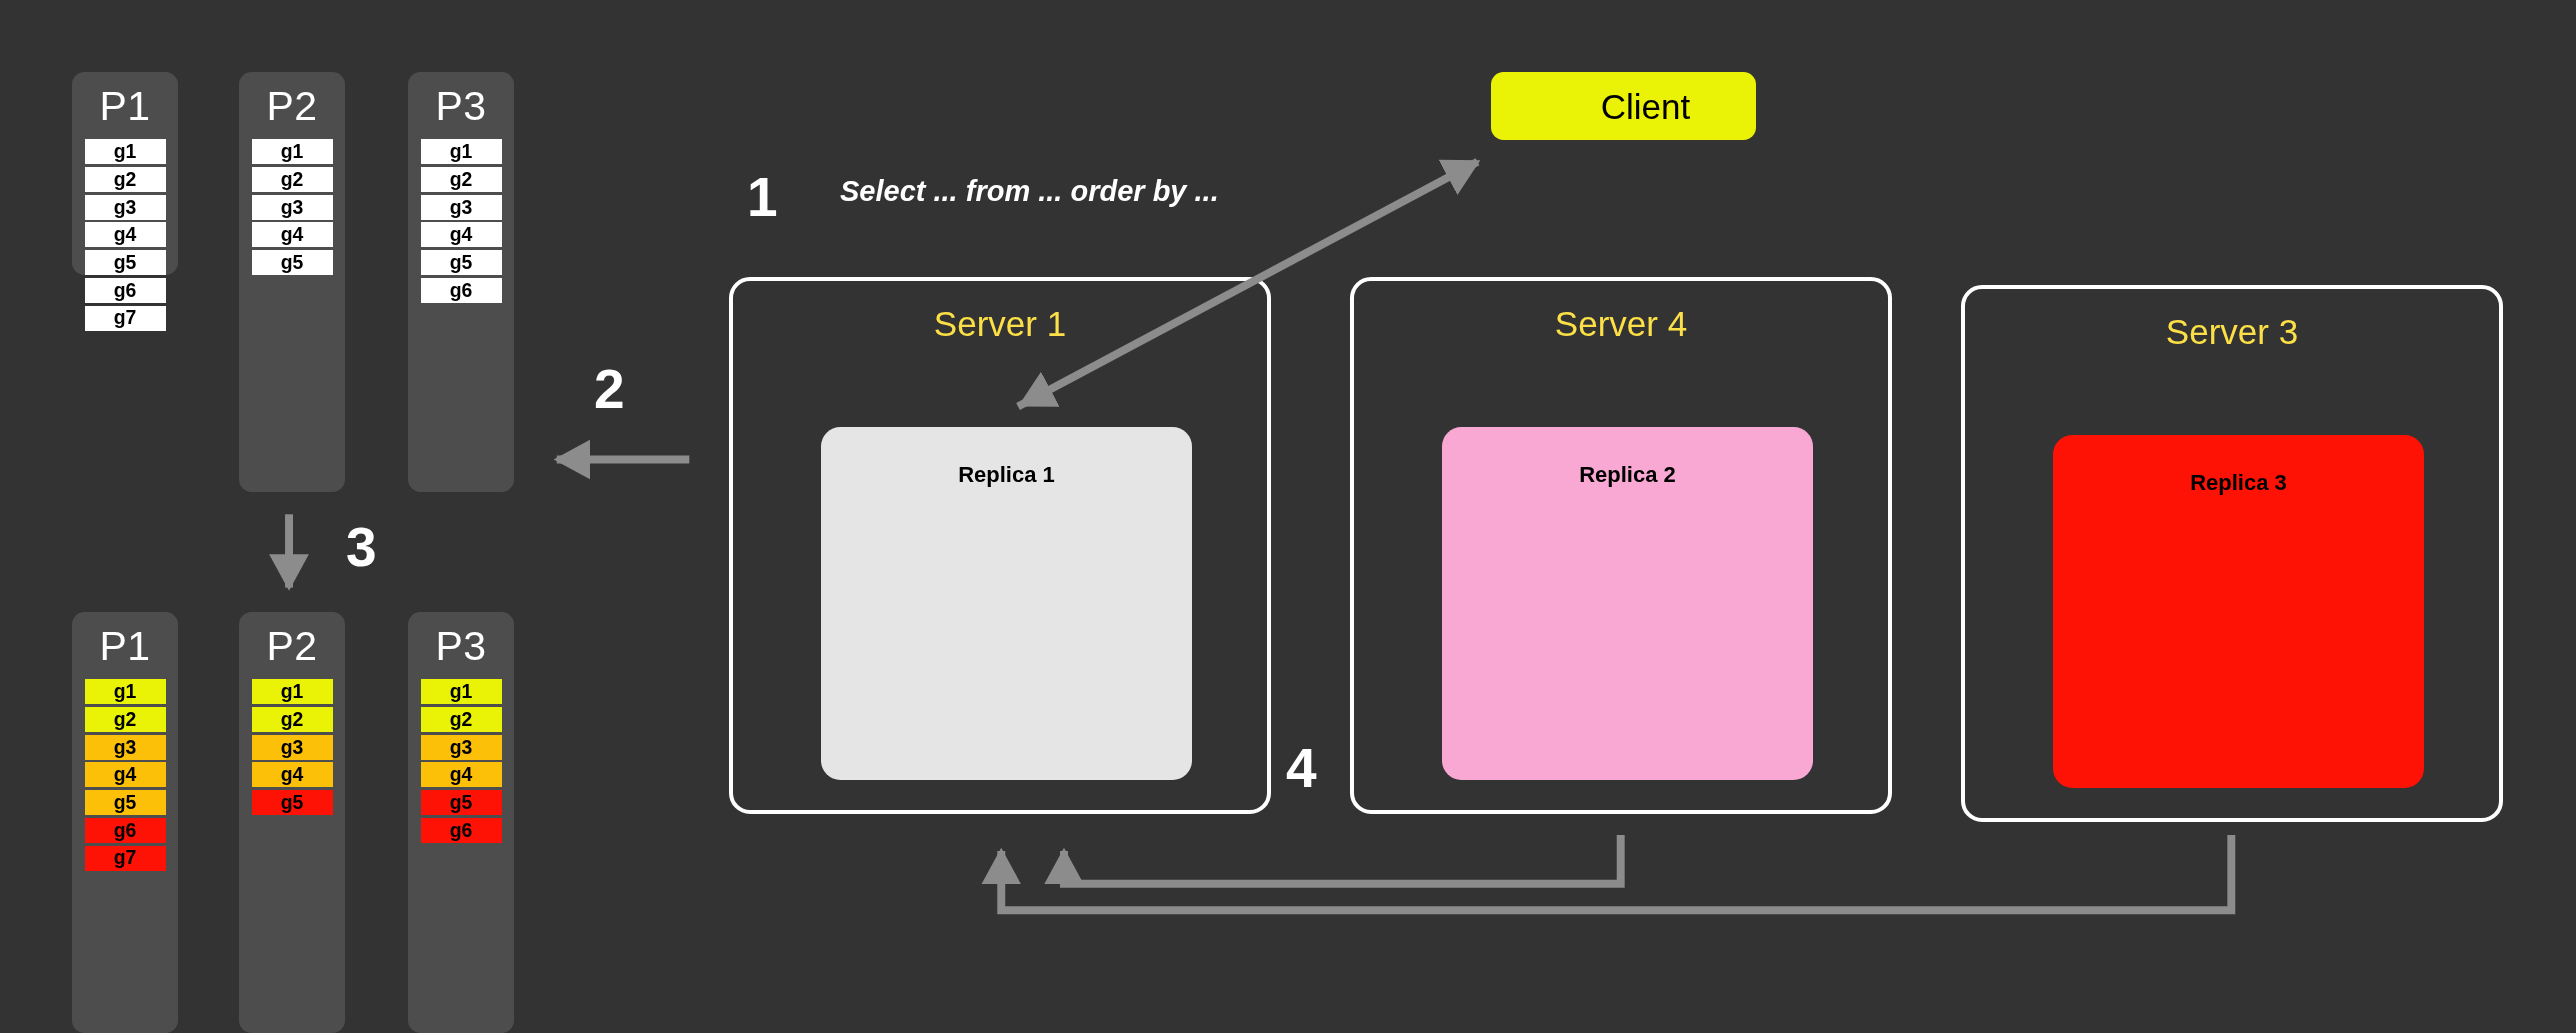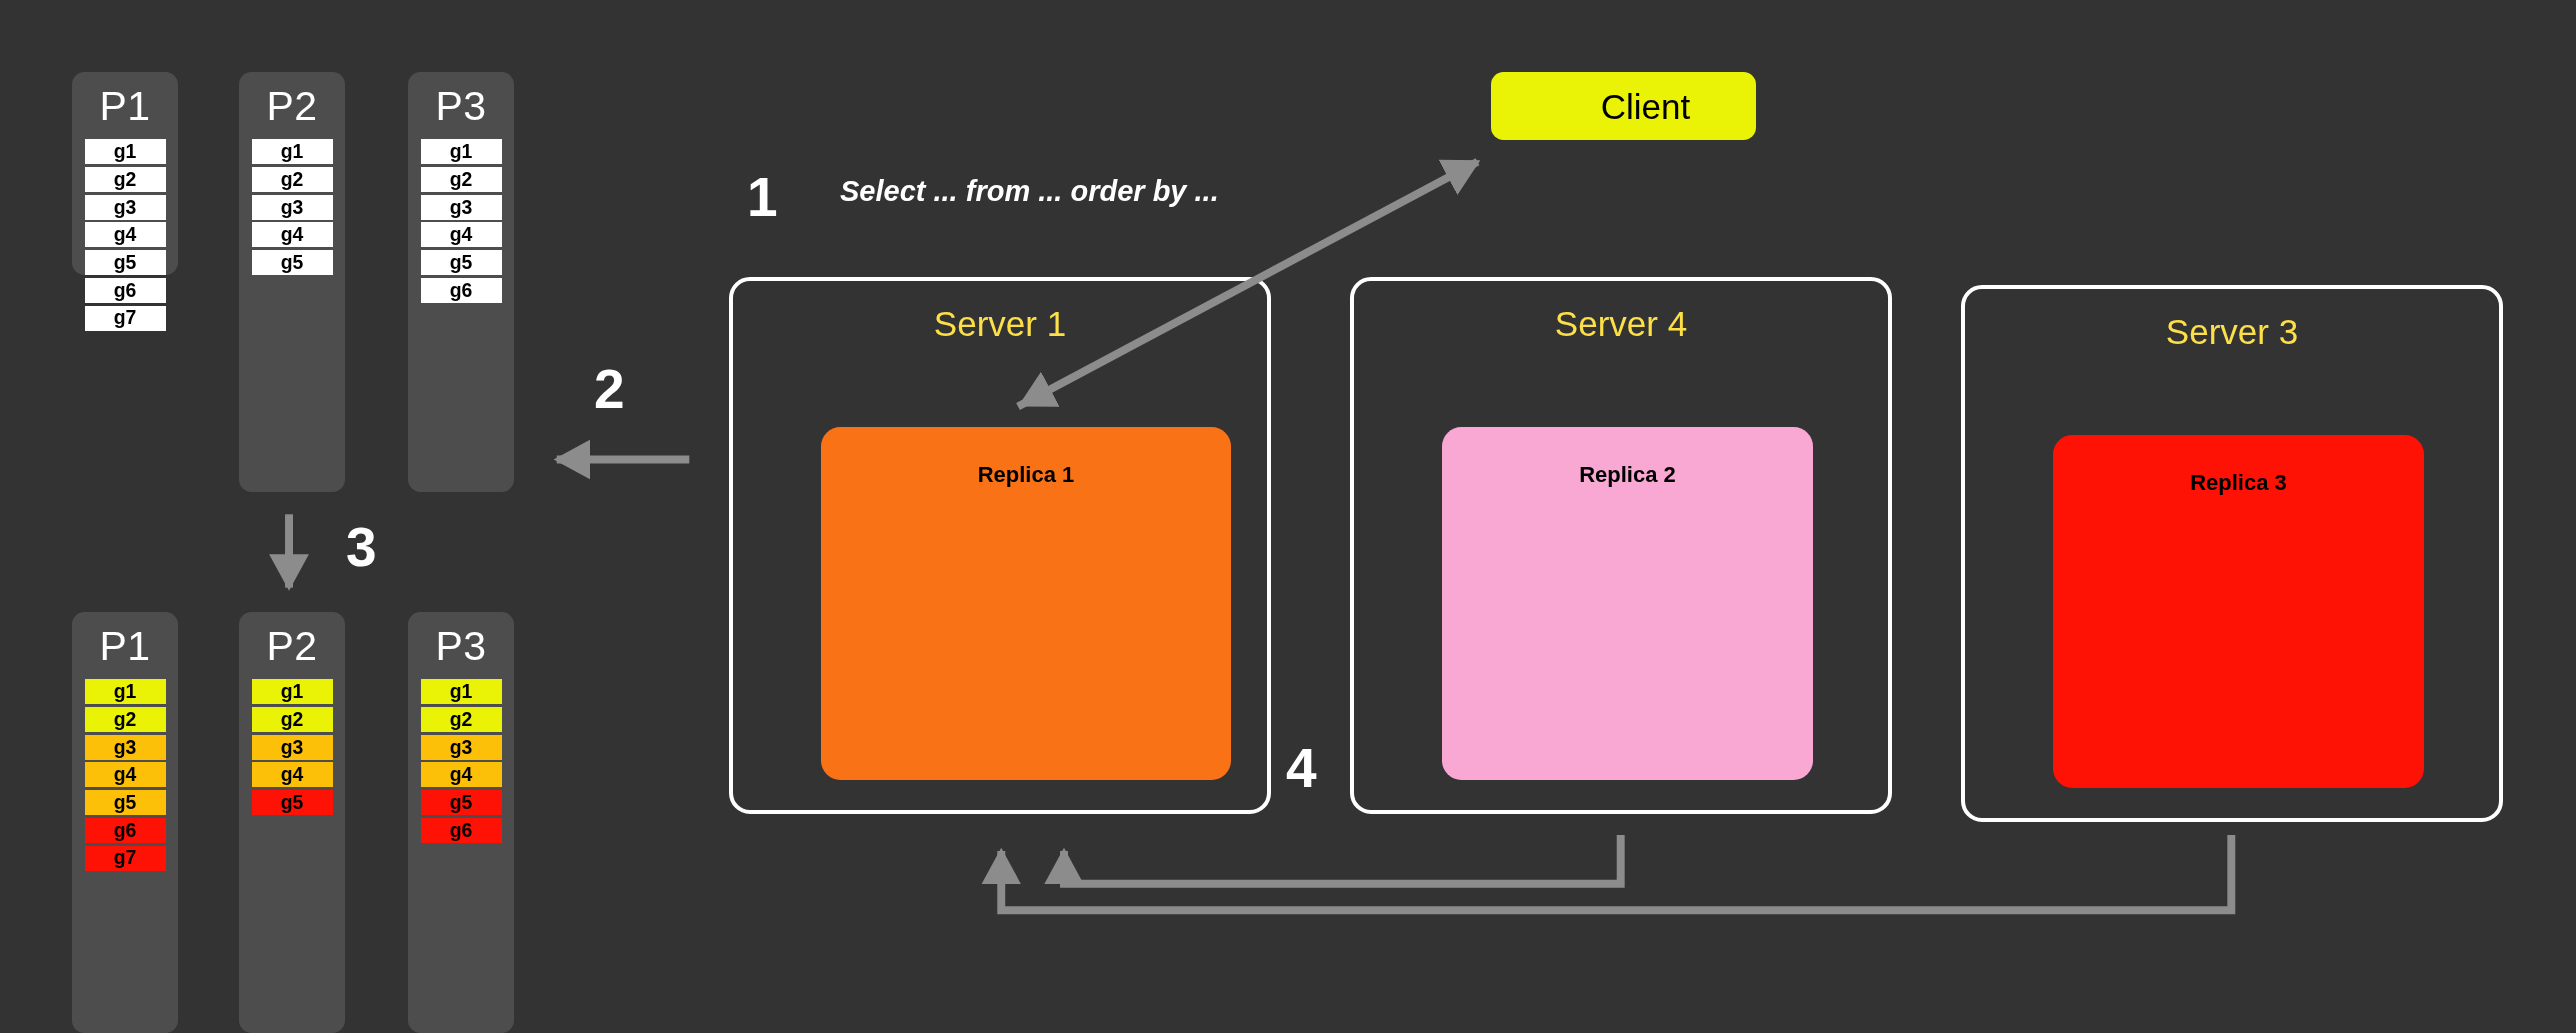--- a/index.html
+++ b/index.html
@@ -228,21 +228,21 @@
   <div class="step-num" style="left:594px; top:362px;">2</div>
 
   <div class="step-num" style="left:346px; top:520px;">3</div>
 
   <div class="step-num" style="left:1286px; top:741px;">4</div>
 
   <div class="step-num" style="left:1182px; top:327px;">5</div>
 
   <div class="server-box" style="left:729px; top:277px; width:542px; height:537px;">
     <div class="server-title">Server 1</div>
-    <div class="replica" style="left:88px; top:146px; width:410px; height:353px; background:#f97316;">
+    <div class="replica" style="left:88px; top:146px; width:371px; height:353px; background:#e5e5e5;">
       <span class="replica-label">Replica 1</span>
     </div>
   </div>
 
   <div class="server-box" style="left:1350px; top:277px; width:542px; height:537px;">
     <div class="server-title">Server 4</div>
     <div class="replica" style="left:88px; top:146px; width:371px; height:353px; background:#f9a8d4;">
       <span class="replica-label">Replica 2</span>
     </div>
   </div>

